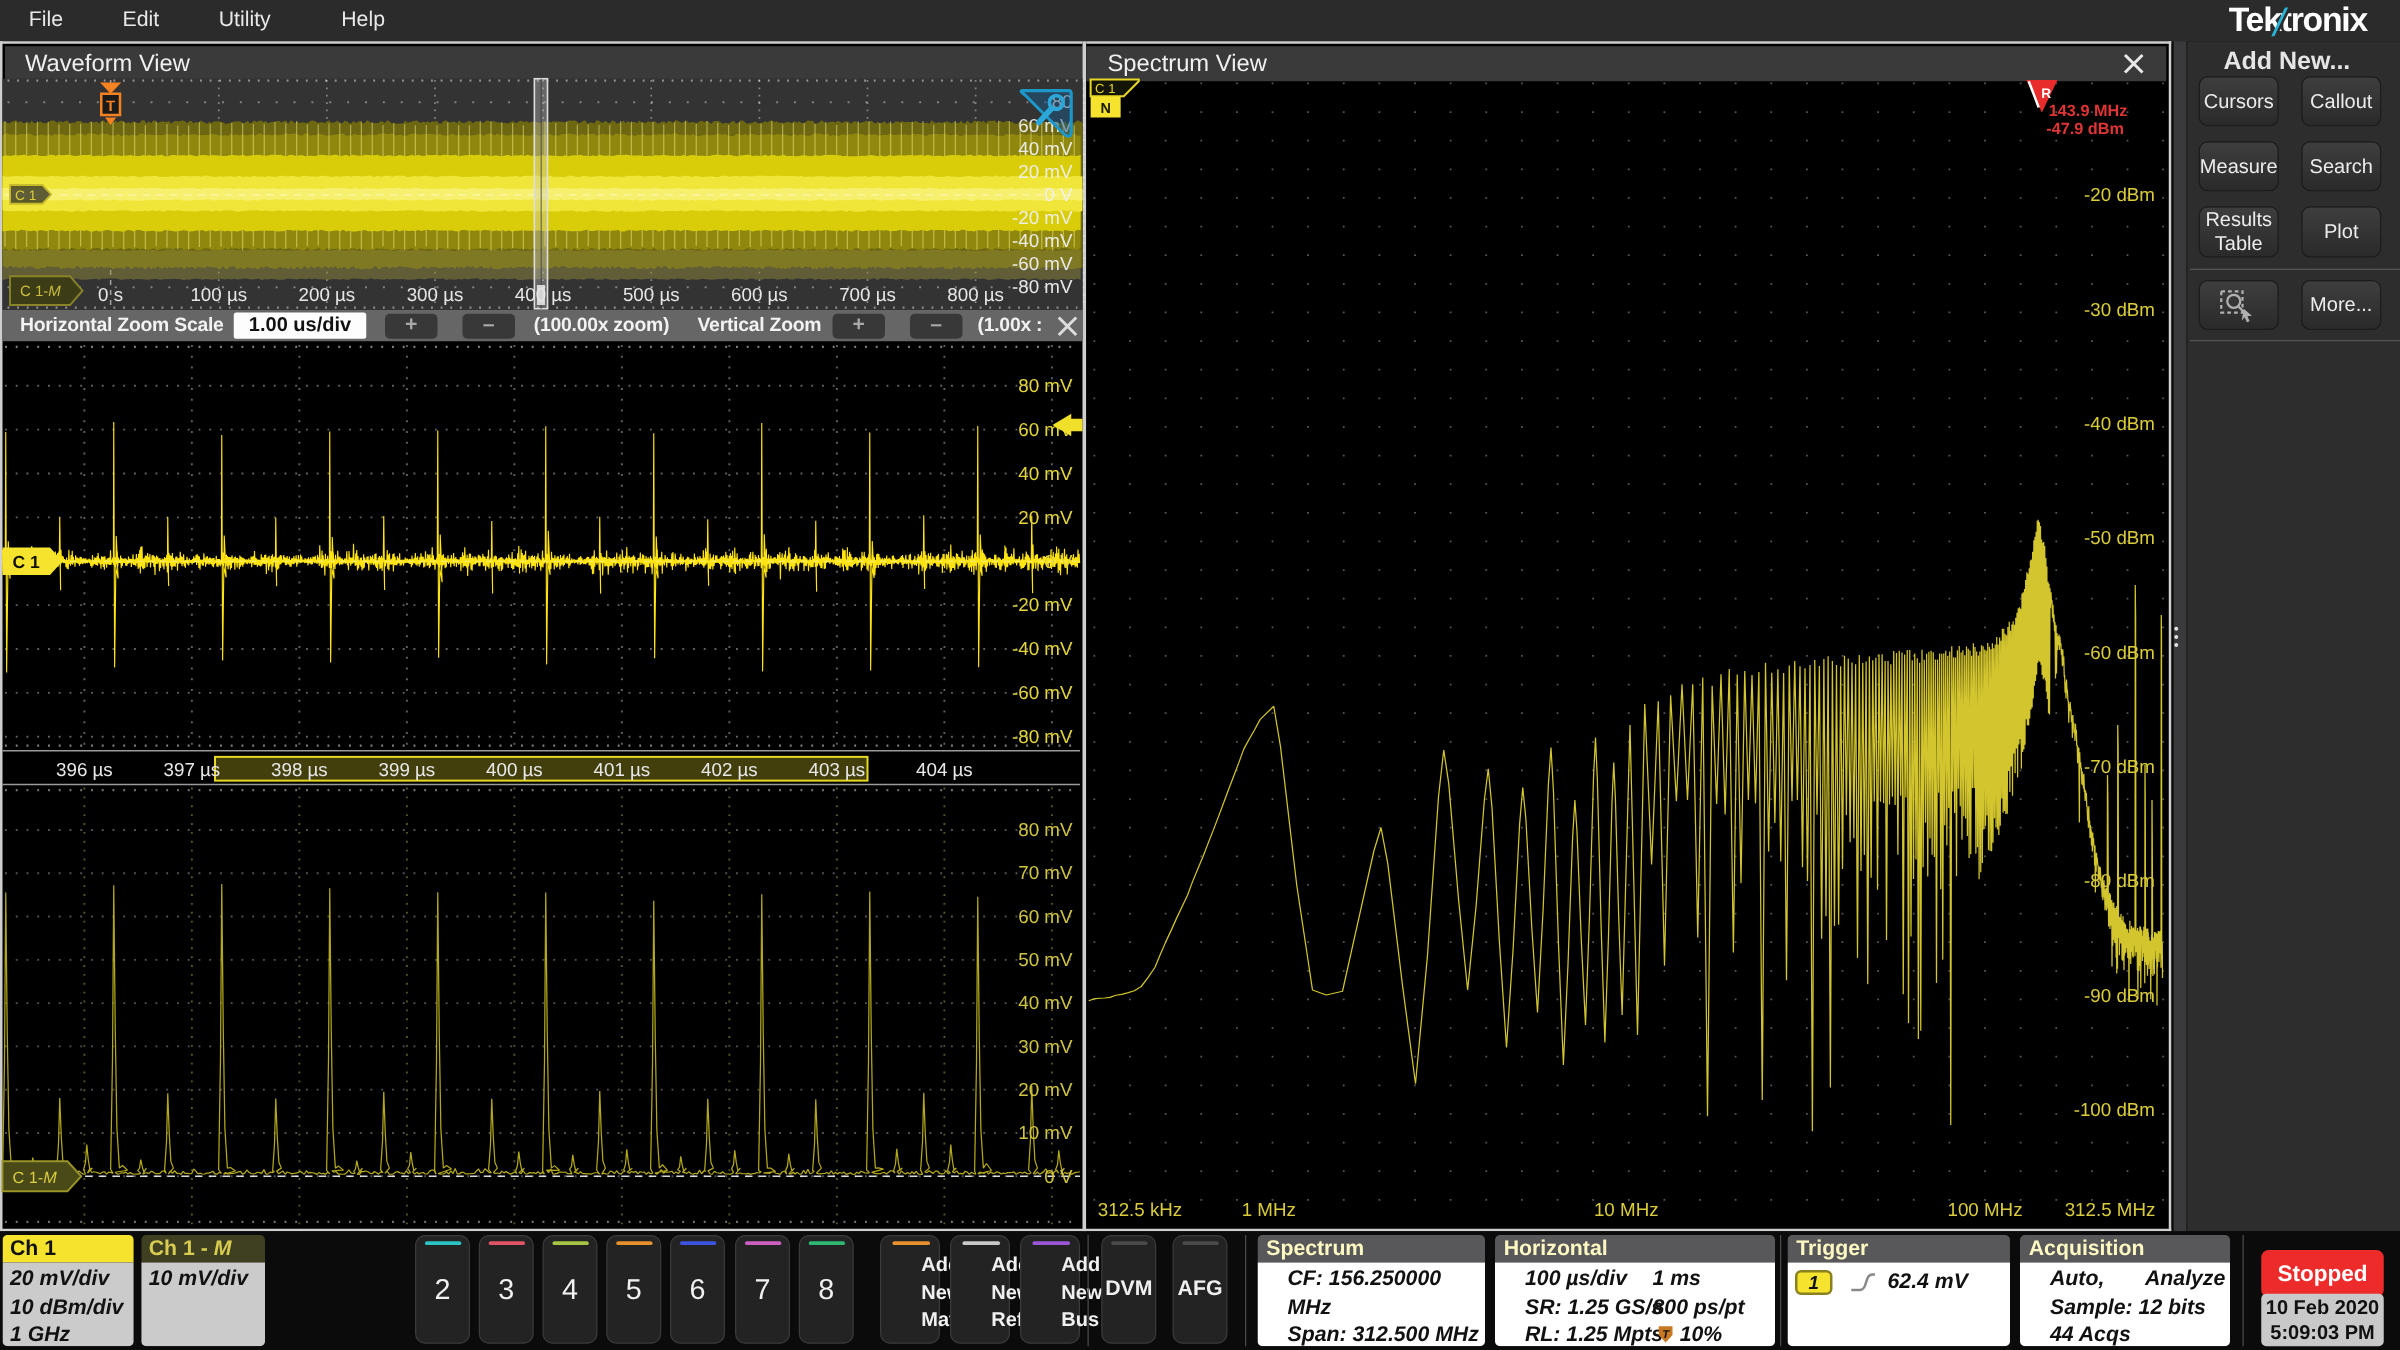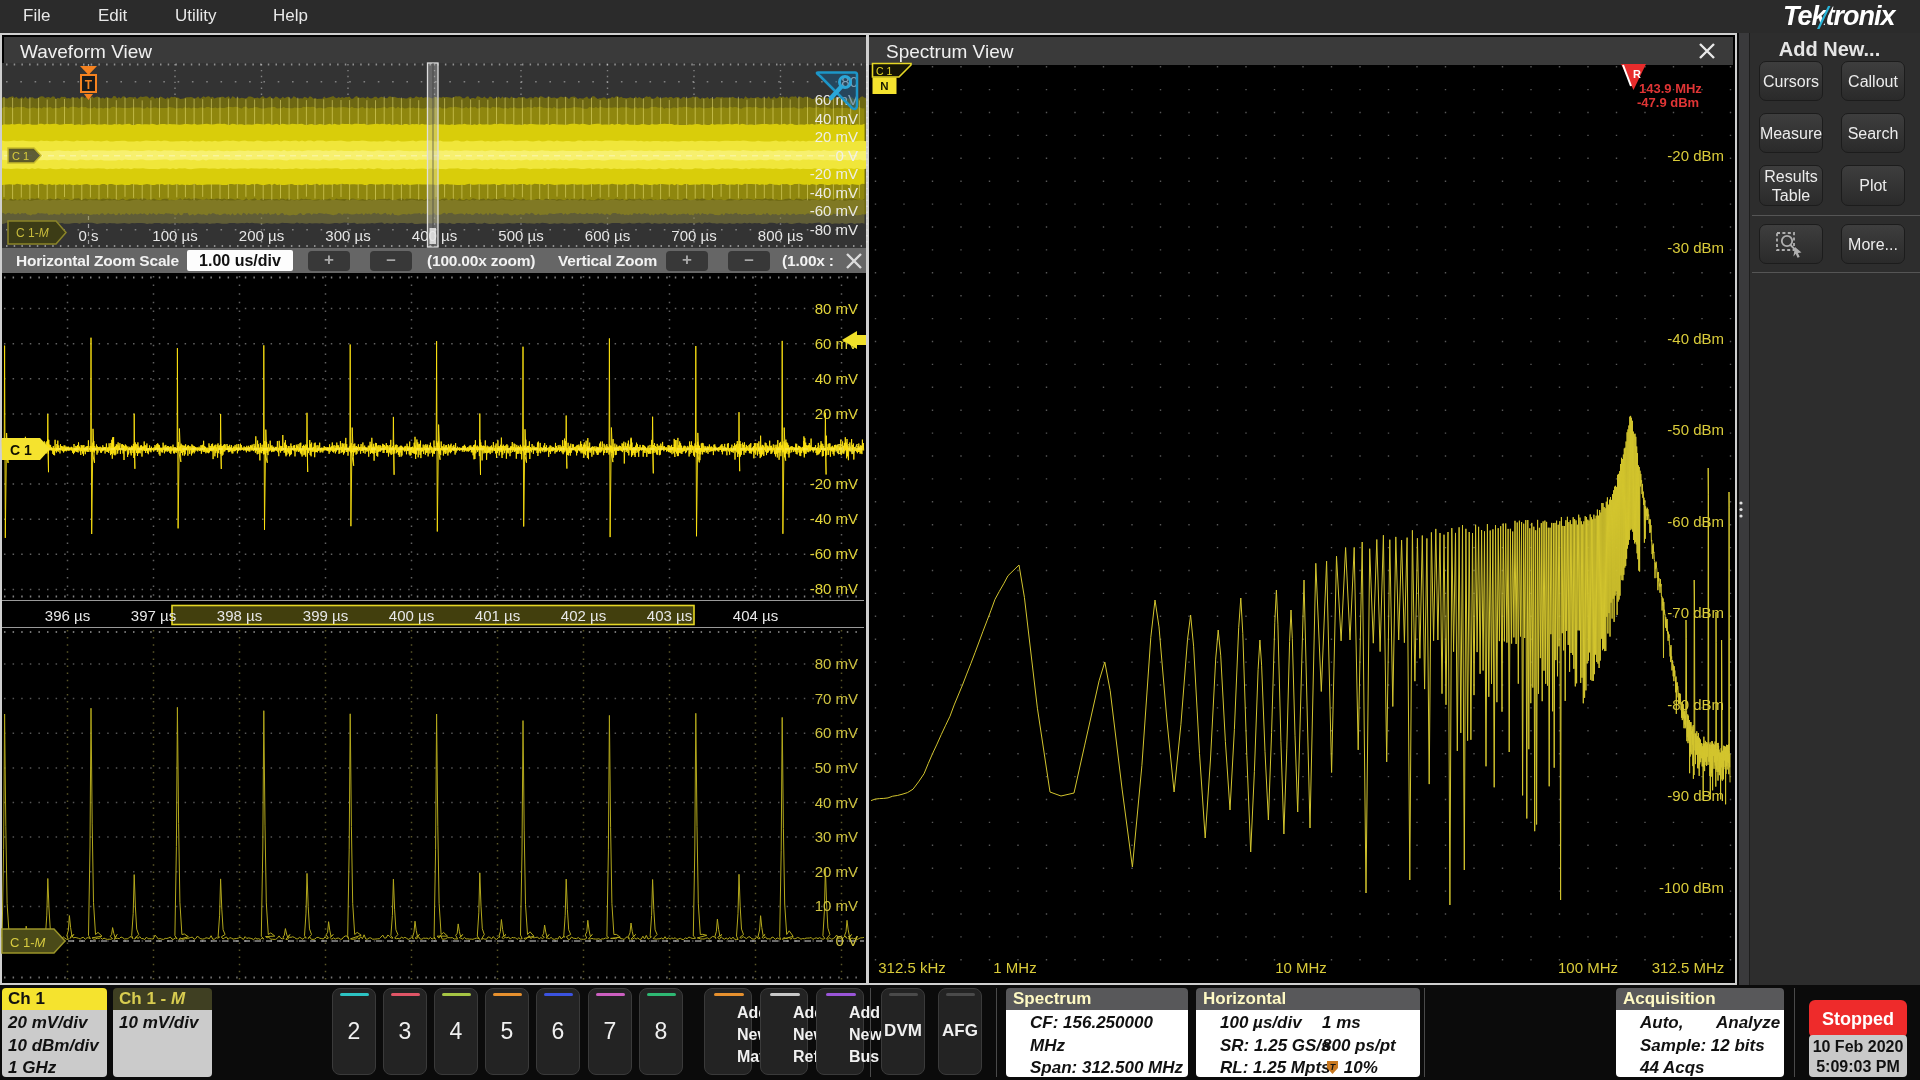--- a/index.html
+++ b/index.html
@@ -28,21 +28,21 @@
 #sidebar { left:1739px; top:33px; width:181px; height:952px; background:#2d2d2d; }
 #sidebar .leftedge { position:absolute; left:0; top:0; width:10px; height:952px; background:#3a3a3c; }
 #sidebar .vline { position:absolute; left:10px; top:0; width:1px; height:952px; background:#1e1e1e; }
 #addnew { position:absolute; left:0; top:5px; width:181px; text-align:center; color:#e5e5e5;
   font-size:20px; font-weight:700; }
 .sbtn { position:absolute; background:linear-gradient(#3e3e3e,#2a2a2a); border:1px solid #1c1c1c;
   border-radius:7px; color:#ececec; font-size:16px; text-align:center;
   display:flex; align-items:center; justify-content:center; line-height:19px; }
 .hsep { position:absolute; background:#555; height:1px; }
 #tek { position:absolute; left:1783px; top:1px; width:130px; height:30px; color:#fff;
-  font-size:27px; font-weight:700; letter-spacing:-1px;font-style:italic; }
+  font-size:27px; font-weight:700; letter-spacing:-1px; }
 #botbar { left:0; top:985px; width:1920px; height:95px; background:#0b0b0b; }
 .chbox { position:absolute; top:3px; border-radius:4px; overflow:hidden; }
 .chbox .hd { height:22px; font-size:17px; font-weight:700; padding:1px 0 0 6px; }
 .chbox .bd { font-size:17px; font-weight:700; color:#111; padding:2px 0 0 6px; line-height:22.5px;font-style:italic; }
 .chbtn { position:absolute; top:3px; width:44px; height:87px; background:#232323;
   border:1px solid #3a3a3a; border-radius:8px; color:#f0f0f0; }
 .chbtn .cl { position:absolute; left:7px; top:4px; width:29px; height:3px; border-radius:2px; }
 .chbtn .n { position:absolute; width:100%; text-align:center; top:50%; margin-top:-14px; font-size:23px; }
 .chbtn .txt3 { position:absolute; width:100%; text-align:center; top:13px; font-size:16px;
   font-weight:700; line-height:22px;padding-left:32px; }
@@ -193,20 +193,30 @@
   <div class="hd">Horizontal</div>
   <div class="bd" style="height:67px">100 µs/div<span style="position:absolute;left:126px">1 ms</span><br>
    SR: 1.25 GS/s<span style="position:absolute;left:126px">800 ps/pt</span><br>
    RL: 1.25 Mpts<span style="position:absolute;left:130px"><svg width="13" height="15" style="vertical-align:-2px">
             <polygon points="1,1 12,1 12,8 6.5,14 1,8" fill="#c87820"></polygon>
             <text x="6.5" y="10" font-size="9" font-weight="bold" fill="#111" text-anchor="middle">T</text>
           </svg> 10%</span>
   </div>
  </div>
  <div class="vsep" style="left:1424px"></div>
+ <div class="infobox" style="left:1430px;width:178px">
+  <div class="hd">Trigger</div>
+  <div class="bd" style="height:67px">
+   <span style="position:absolute;left:6px;top:6px;width:30px;height:20px;background:#f5e32e;border:2px solid #8a8220;border-radius:5px;color:#111;font-size:15px;text-align:center;line-height:17px">1</span>
+   <svg width="24" height="20" style="position:absolute;left:48px;top:6px">
+          <path d="M3,16 h7 c2,0 3,-1 4,-3.5 l2,-6 c0.8,-2 2,-3 4,-3 h2" fill="none" stroke="#888" stroke-width="2"></path>
+        </svg>
+   <span style="position:absolute;left:80px;top:4px">62.4 mV</span>
+  </div>
+ </div>
  <div class="infobox" style="left:1616px;width:168px">
   <div class="hd">Acquisition</div>
   <div class="bd" style="height:67px">Auto,<span style="position:absolute;left:100px">Analyze</span><br>Sample: 12 bits<br>44 Acqs</div>
  </div>
  <div class="vsep" style="left:1794px"></div>
  <div id="stopped">Stopped</div>
  <div id="datetime">10 Feb 2020<br>5:09:03 PM</div>
 </div>
 <svg id="plots" width="1920" height="1080" viewBox="0 0 1920 1080" font-family="Liberation Sans, sans-serif">
     <g>

